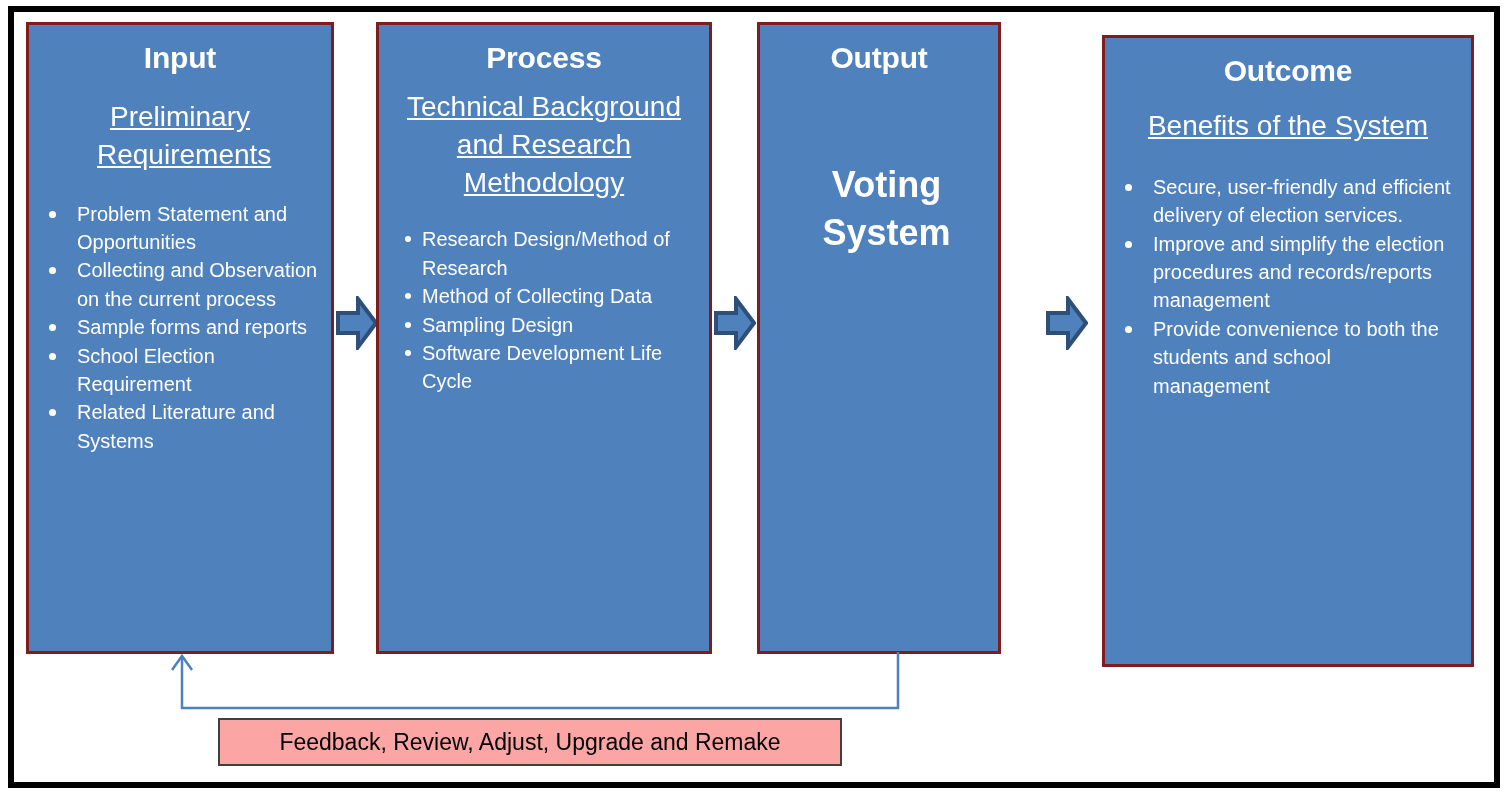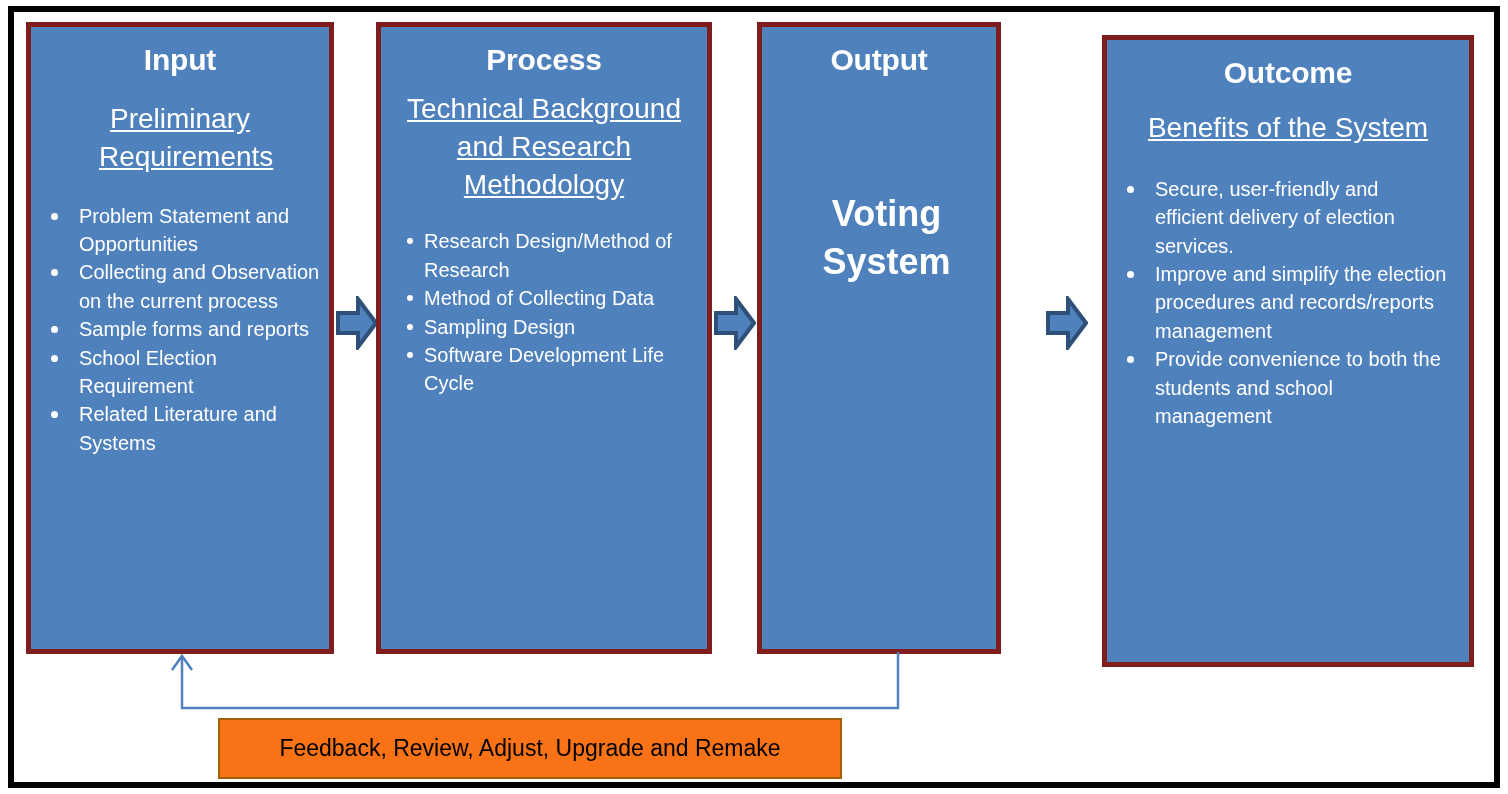--- a/index.html
+++ b/index.html
@@ -26,21 +26,21 @@
     width: 1492px;
     height: 782px;
     border: 6px solid #000000;
     box-sizing: border-box;
   }
 
   
   .box {
     position: absolute;
     background: #4F81BD;
-    border: 5px solid #7f1d1d;
+    border: 3px solid #7f1d1d;
     box-sizing: border-box;
     color: #ffffff;
   }
   .box-title {
     text-align: center;
     font-weight: bold;
     font-size: 30px;
     line-height: 1.1;
     margin-top: 16px;
     letter-spacing: -0.2px;
@@ -127,23 +127,23 @@
     pointer-events: none;
   }
   .feedback-loop svg { display:block; width:100%; height:100%; }
 
   
   .feedback-box {
     position: absolute;
     left: 218px;
     top: 718px;
     width: 624px;
-    height: 61px;
-    background: #f97316;
-    border: 2px solid #a16207;
+    height: 48px;
+    background: #fca5a5;
+    border: 2px solid #404040;
     box-sizing: border-box;
     display: flex;
     align-items: center;
     justify-content: center;
   }
   .feedback-box .label {
     font-size: 23px;
     color: #000000;
     white-space: nowrap;
   }
@@ -189,21 +189,21 @@
   </div>
 
   <div class="arrow-connector" style="left:714px; top:296px;">
     <svg viewBox="0 0 42 54" preserveAspectRatio="none">
       <polygon points="2,17 22,17 22,3 40,27 22,51 22,37 2,37" fill="#4F81BD" stroke="#2E4F78" stroke-width="4" stroke-linejoin="miter"></polygon>
     </svg>
   </div>
 
   <div class="box" style="left:757px; top:22px; width:244px; height:632px;">
     <div class="box-title">Output</div>
-    <div class="box-center-label" style="margin-top:114px;padding-left:25px;">Voting System</div>
+    <div class="box-center-label" style="margin-top:87px;padding-left:25px;">Voting System</div>
   </div>
 
   <div class="arrow-connector" style="left:1046px; top:296px;">
     <svg viewBox="0 0 42 54" preserveAspectRatio="none">
       <polygon points="2,17 22,17 22,3 40,27 22,51 22,37 2,37" fill="#4F81BD" stroke="#2E4F78" stroke-width="4" stroke-linejoin="miter"></polygon>
     </svg>
   </div>
 
   <div class="box" style="left:1102px; top:22px; width:372px; height:632px;margin-top:13px;">
     <div class="box-title">Outcome</div>

